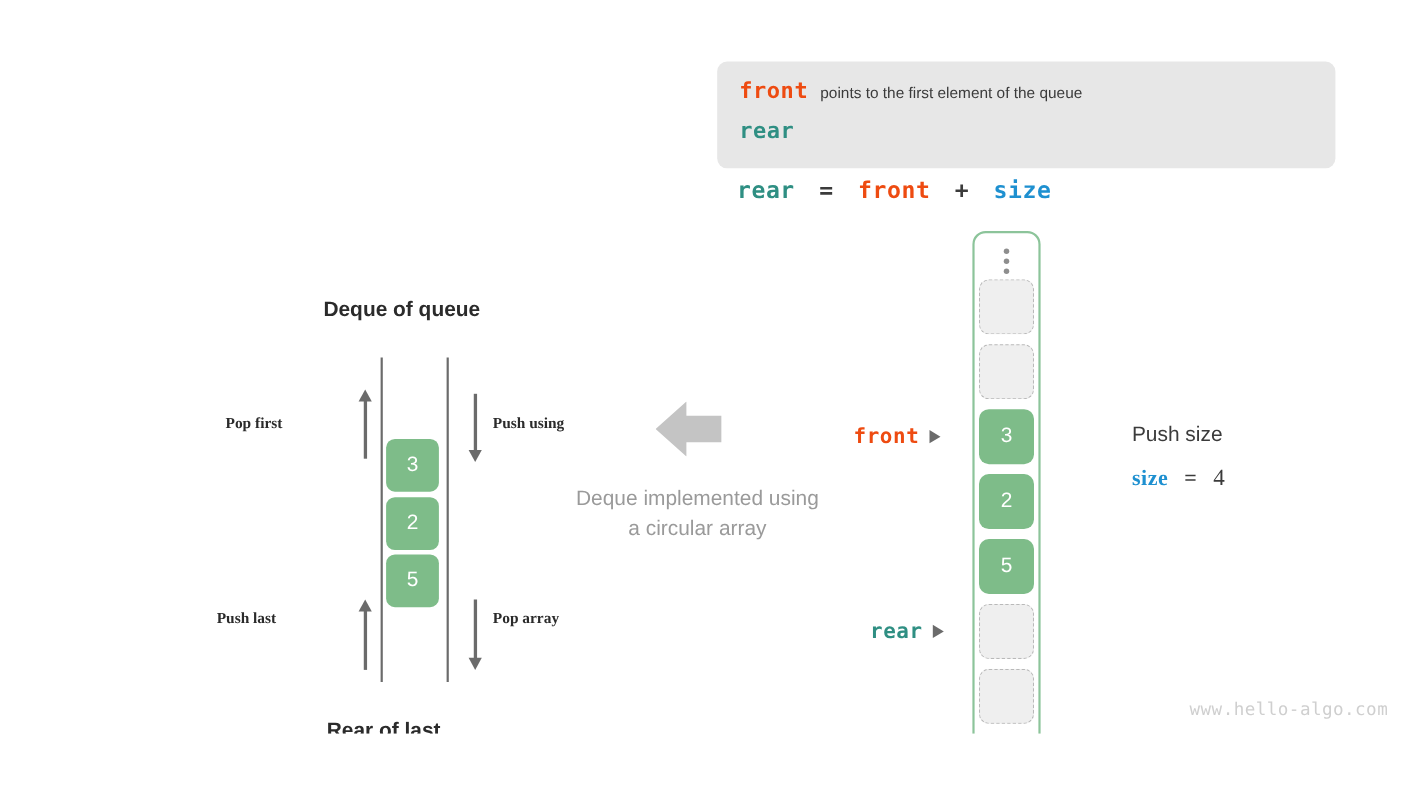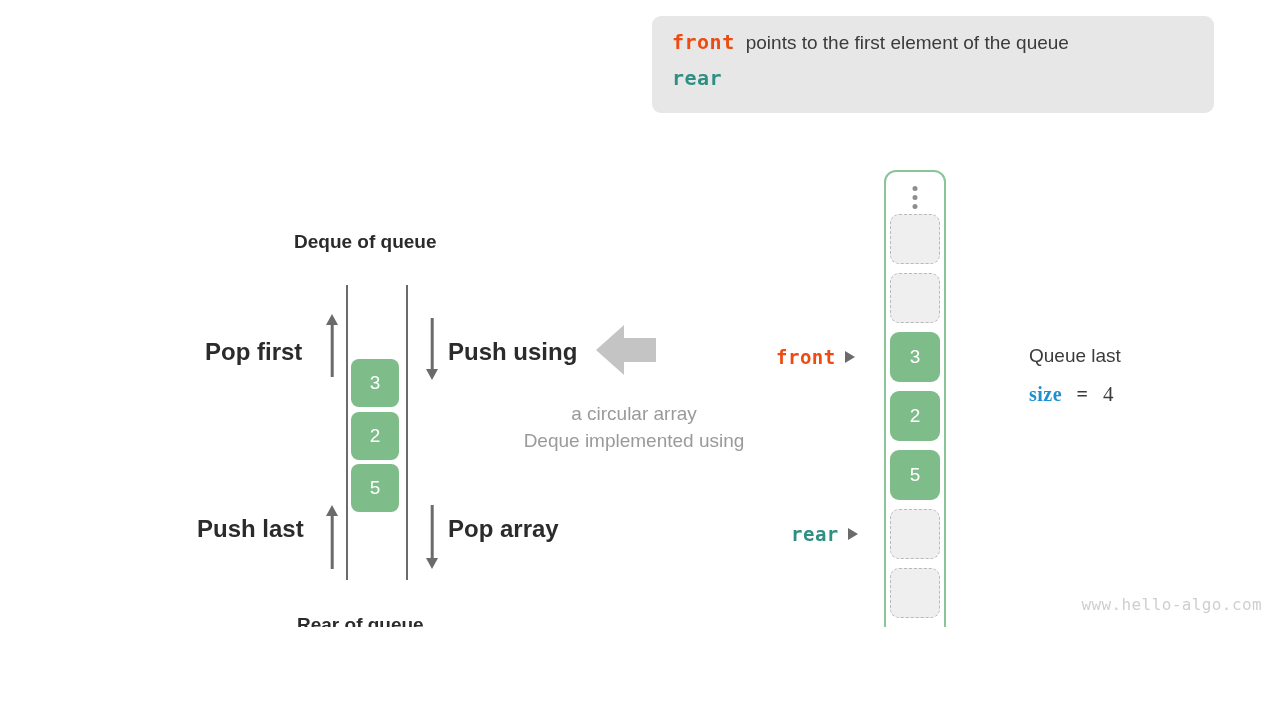--- a/index.html
+++ b/index.html
@@ -7,20 +7,21 @@
     padding: 0;
     background: #ffffff;
   }
   #root {
     position: relative;
     width: 1280px;
     height: 627px;
     background: #ffffff;
     overflow: hidden;
     font-family: "Liberation Sans", sans-serif;
+    margin-top: 40px;
   }
 
   
   .legend-box {
     position: absolute;
     left: 652px;
     top: 16px;
     width: 562px;
     height: 97px;
     background: #e7e7e7;
@@ -38,21 +39,21 @@
     font-family: "DejaVu Sans Mono", monospace;
     font-weight: bold;
     font-size: 20px;
     letter-spacing: 0.5px;
   }
   .kw-front { color: #ee4b11; }
   .kw-rear  { color: #2f8f83; }
   .kw-size  { color: #1e90d0; }
   .legend-text {
     font-family: "Liberation Sans", sans-serif;
-    font-size: 19px;
+    font-size: 14px;
     color: #3b3b3b;
     margin-left: 11px;
   }
 
   
   .equation {
     position: absolute;
     left: 670px;
     top: 121px;
     font-family: "DejaVu Sans Mono", monospace;
@@ -70,23 +71,23 @@
     font-weight: bold;
     font-size: 19px;
     color: #2b2b2b;
     white-space: nowrap;
   }
   #front-of-queue-label { left: 294px; top: 231px; }
   #rear-of-queue-label  { left: 297px; top: 614px; }
 
   .op-label {
     position: absolute;
-    font-family: Liberation Sans, sans-serif;
-    font-weight: bold;
-    font-size: 24px;
+    font-family: Liberation Serif, serif;
+    font-weight: bold;
+    font-size: 14px;
     color: #2b2b2b;
     white-space: nowrap;
   }
   #pop-first-label  { left: 205px; top: 338px; }
   #push-first-label { left: 448px; top: 338px; }
   #push-last-label  { left: 197px; top: 515px; text-align: right; }
   #pop-last-label   { left: 448px; top: 515px; }
 
   .vline {
     position: absolute;
@@ -293,23 +294,30 @@
   <div class="legend-box" id="legend-box">
     <div class="legend-line">
       <span class="kw kw-front">front</span>
       <span class="legend-text">points to the first element of the queue</span>
     </div>
     <div class="legend-line">
       <span class="kw kw-rear">rear</span>
     </div>
   </div>
 
+  <div class="equation" id="equation">
+    <span class="kw-rear" style="margin-right: 9px;">rear</span>
+    <span class="eq-op" style="margin-right: 9px;">=</span>
+    <span class="kw-front" style="margin-right: 9px;">front</span>
+    <span class="eq-op" style="margin-right: 9px;">+</span>
+    <span class="kw-size" style="margin-right: 9px;">size</span>
+  </div>
 
   <div class="heading" id="front-of-queue-label">Deque of queue</div>
-  <div class="heading" id="rear-of-queue-label">Rear of queue</div>
+  <div class="heading" id="rear-of-queue-label">Rear of last</div>
 
   <div class="vline" id="vline-left"></div>
   <div class="vline" id="vline-right"></div>
 
   <div class="op-label" id="pop-first-label">Pop first</div>
   <div class="op-label" id="push-first-label">Push using</div>
   <div class="op-label" id="push-last-label">Push last</div>
   <div class="op-label" id="pop-last-label">Pop array</div>
 
   <div class="varrow" id="arrow-pop-first">
@@ -331,22 +339,22 @@
 
   <div class="dq-cell" style="top:359px;">3</div>
   <div class="dq-cell" style="top:412px;">2</div>
   <div class="dq-cell" style="top:464px;">5</div>
 
   <svg id="big-arrow" viewBox="0 0 60 50">
     <polygon points="0,25 28,0 28,13 60,13 60,37 28,37 28,50" fill="#c4c4c4"></polygon>
   </svg>
 
   <div class="caption" id="caption">
+    <div>Deque implemented using</div>
     <div>a circular array</div>
-    <div>Deque implemented using</div>
   </div>
 
   <div id="array-container">
     <div class="ellipsis" id="ellipsis-top">
       <span></span>
         <span></span>
         <span></span>
     </div>
 
     <div class="arr-cell empty" style="top:42px;"></div>
@@ -366,21 +374,21 @@
 
   <div class="ptr" id="ptr-front">
     <span>front</span>
     <span class="tip"></span>
   </div>
   <div class="ptr" id="ptr-rear">
     <span>rear</span>
     <span class="tip"></span>
   </div>
 
-  <div id="queue-size-title">Queue last</div>
+  <div id="queue-size-title">Push size</div>
   <div id="queue-size-expr">
     <span class="kw-size" style="margin-right: 9px;">size</span>
     <span class="eq-op" style="margin-right: 9px;">=</span>
     <span class="num" style="margin-right: 9px;">4</span>
   </div>
 
   <div id="step-badge">Step 1</div>
 
   <div id="watermark">www.hello-algo.com</div>
 

